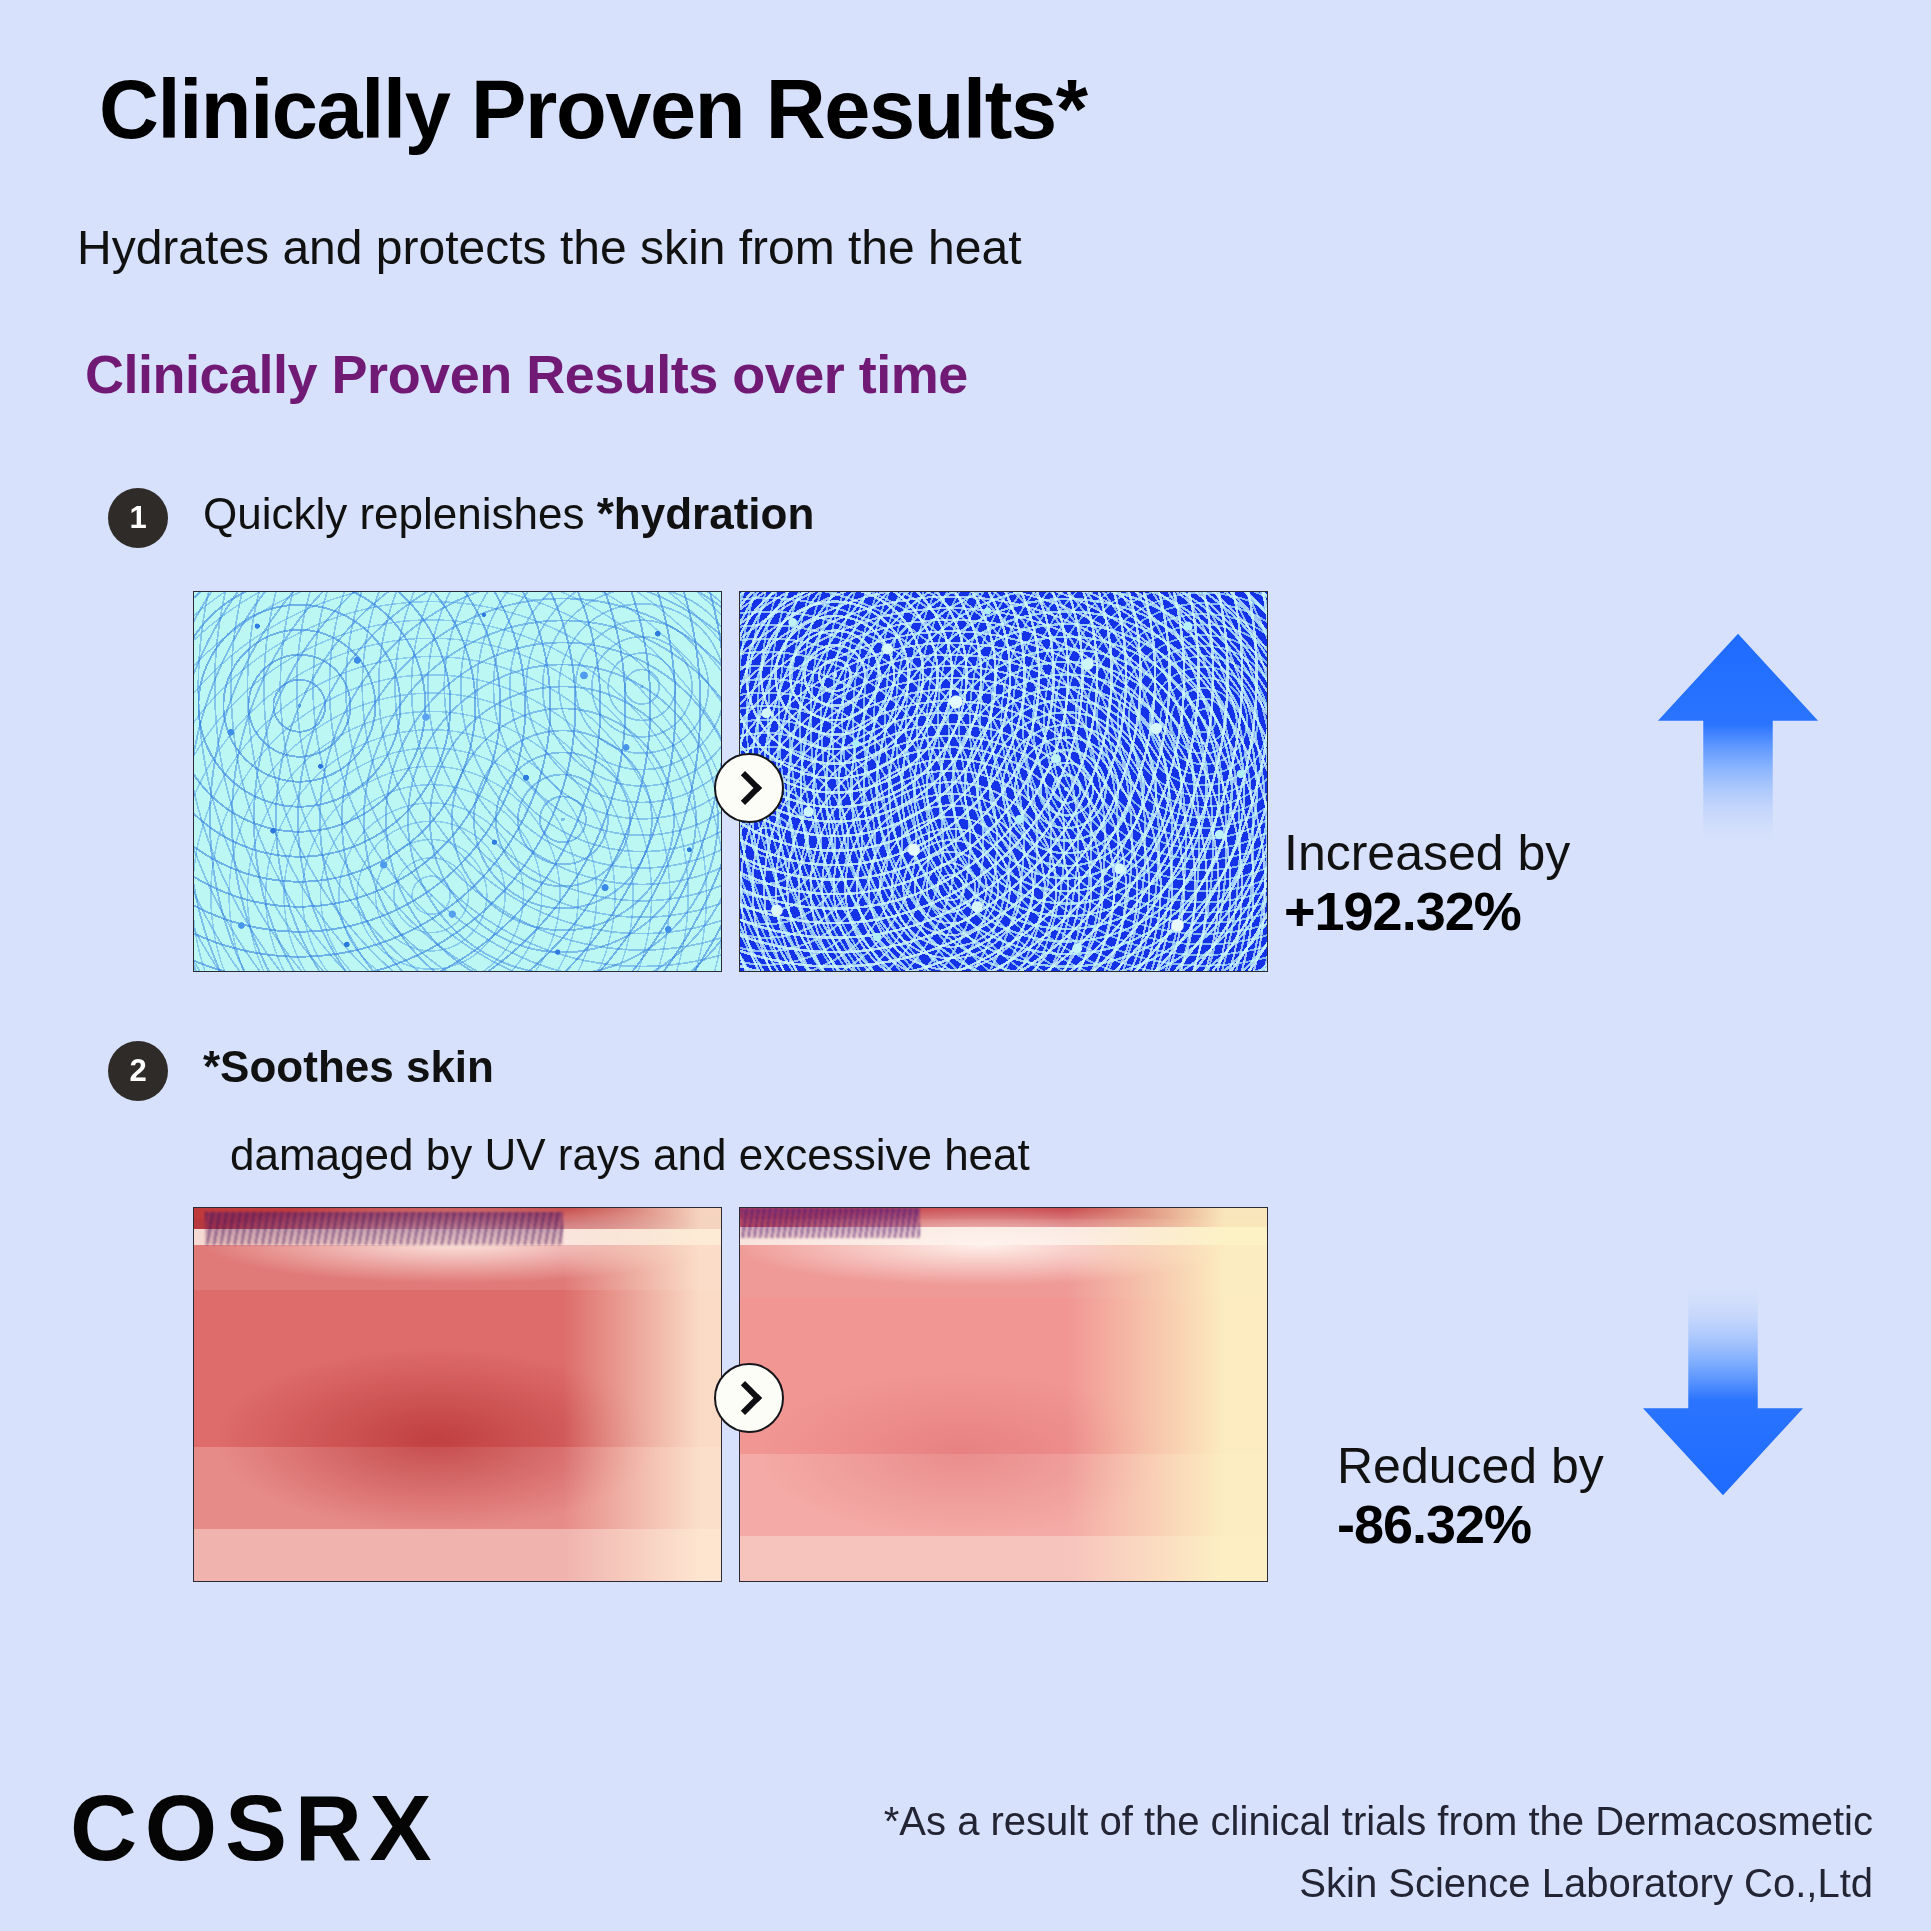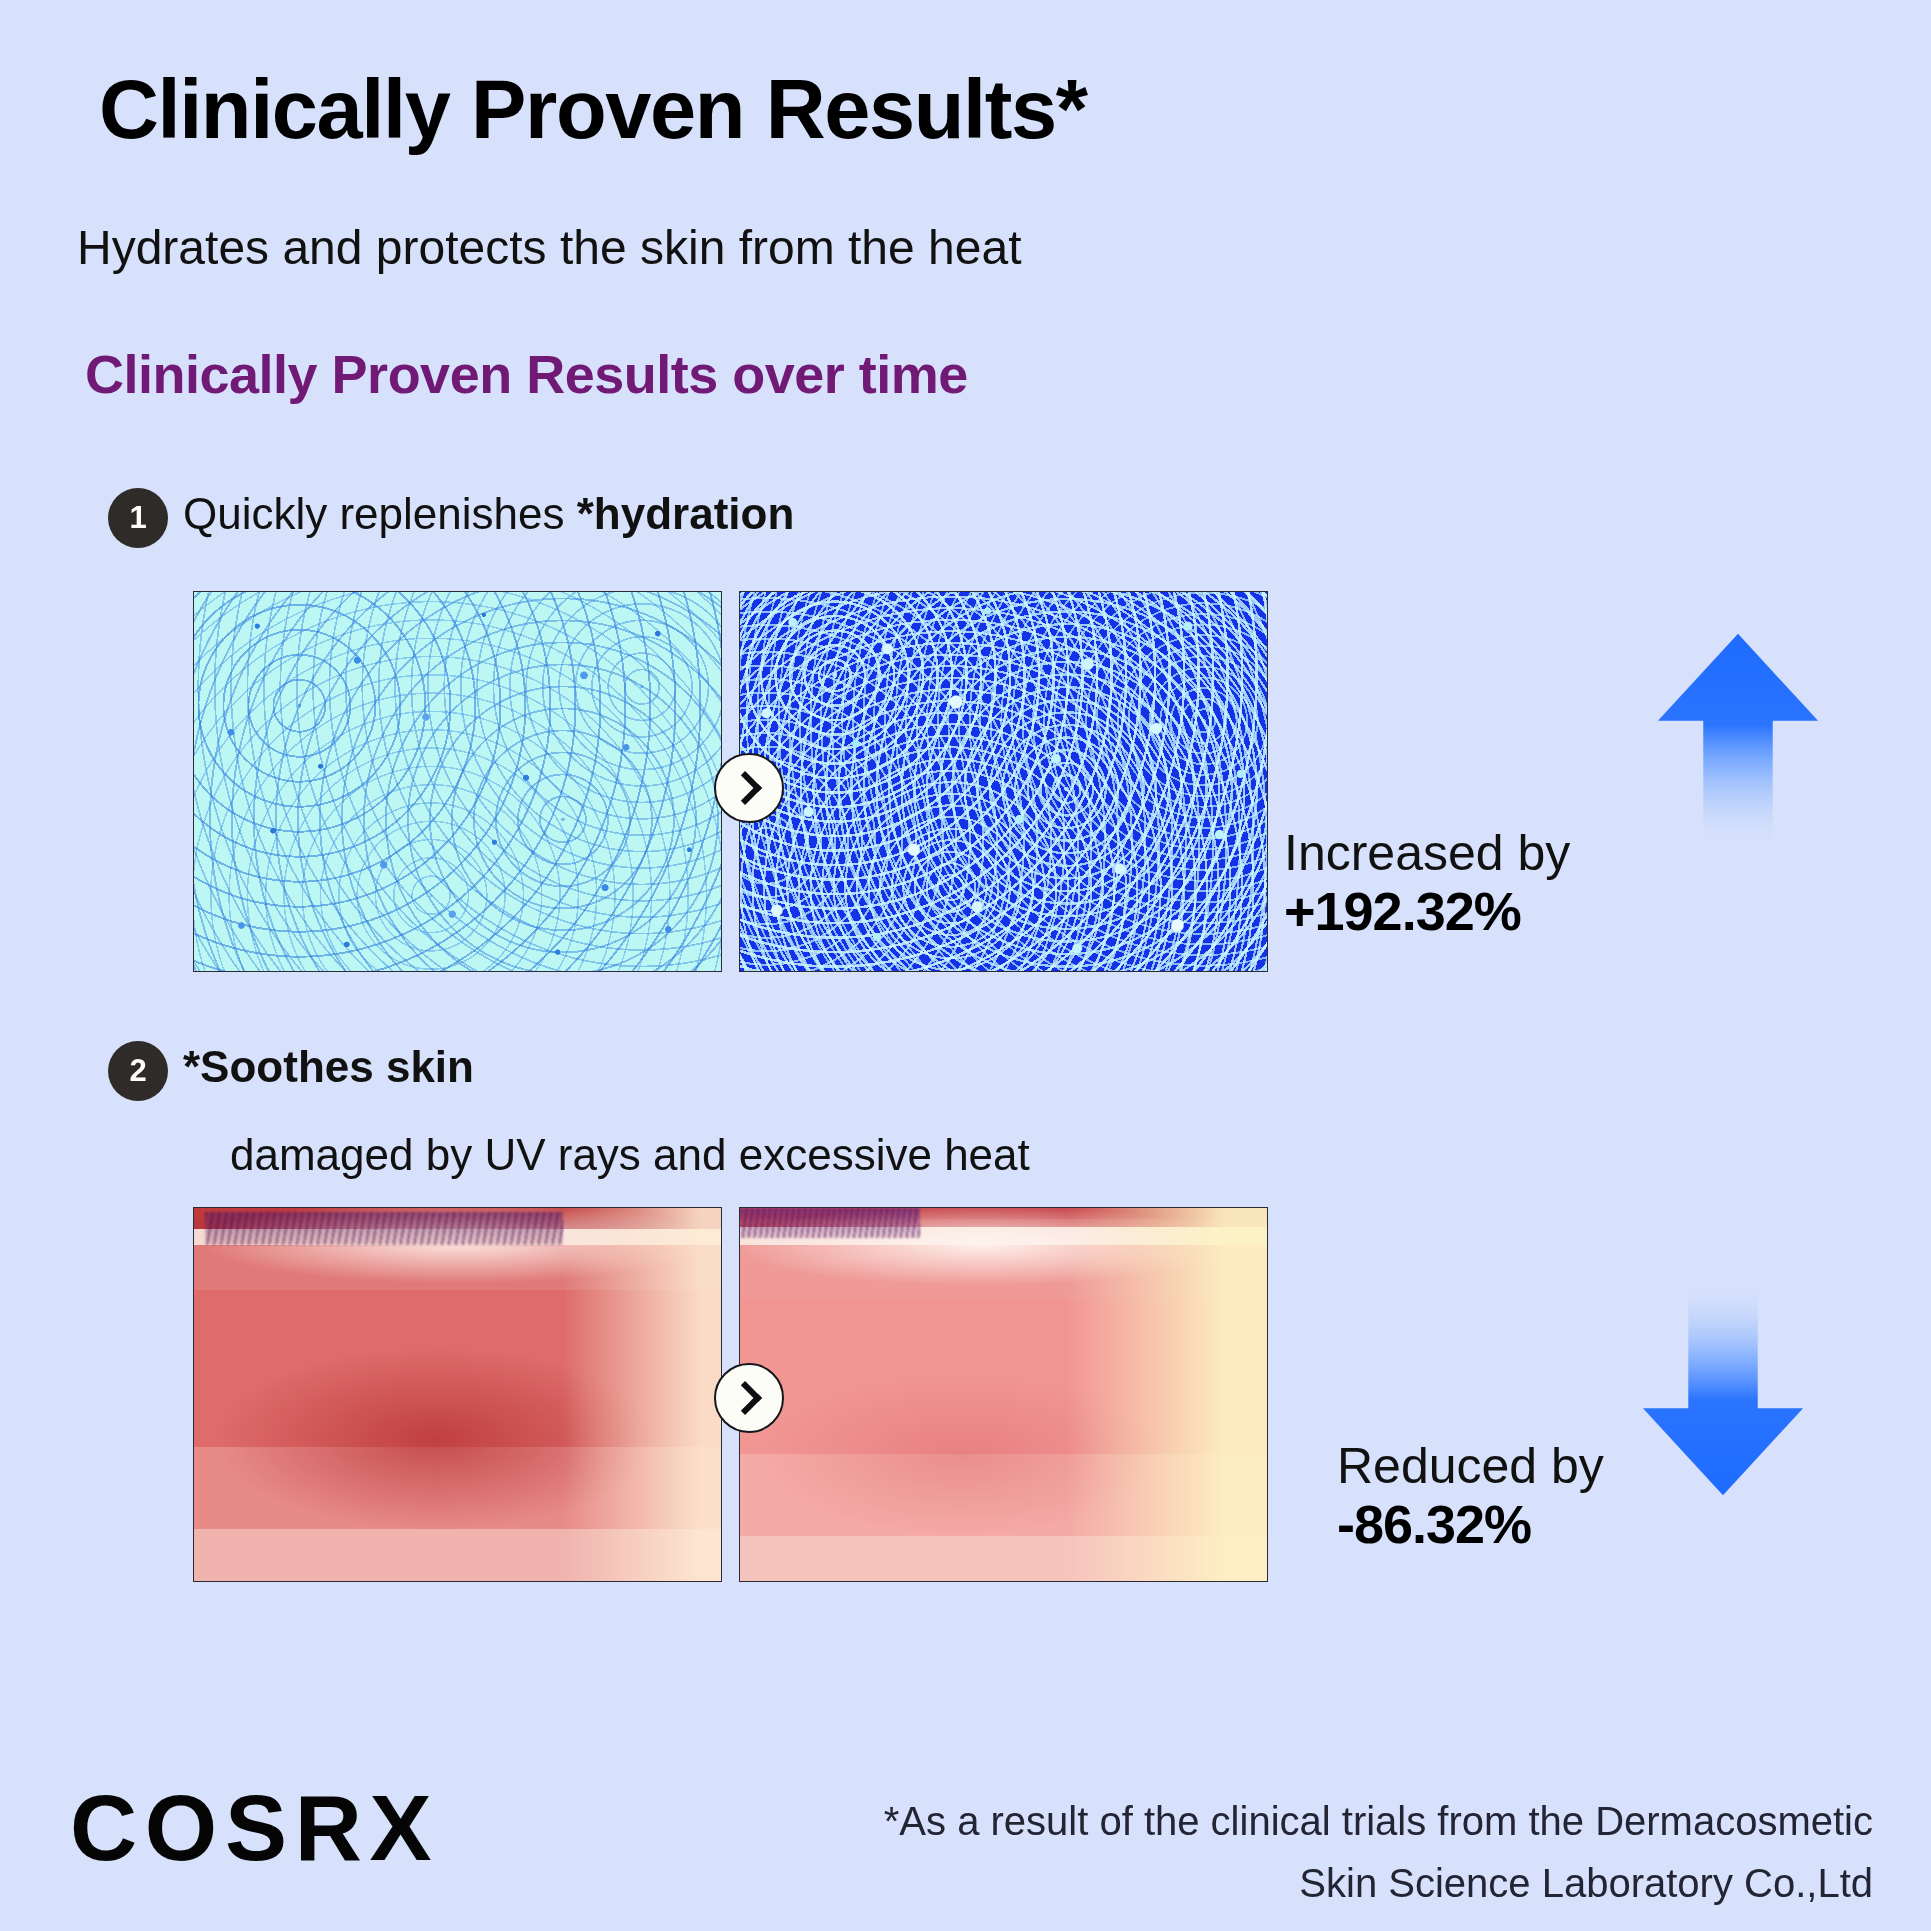--- a/index.html
+++ b/index.html
@@ -69,21 +69,21 @@
     font-size: 31px;
     font-weight: 700;
     display: flex;
     align-items: center;
     justify-content: center;
     flex: 0 0 auto;
   }
   .bullet-text {
     font-size: 44px;
     color: #111111;
-    margin-left: 15px;
+    margin-left: 35px;
     white-space: nowrap;
     line-height: 1.18;
   }
   .bullet-text b { font-weight: 700; }
 
   #bullet-1 { left: 108px; top: 488px; }
   #bullet-2 { left: 108px; top: 1041px; }
 
   .bullet2-line2 {
     position: absolute;

